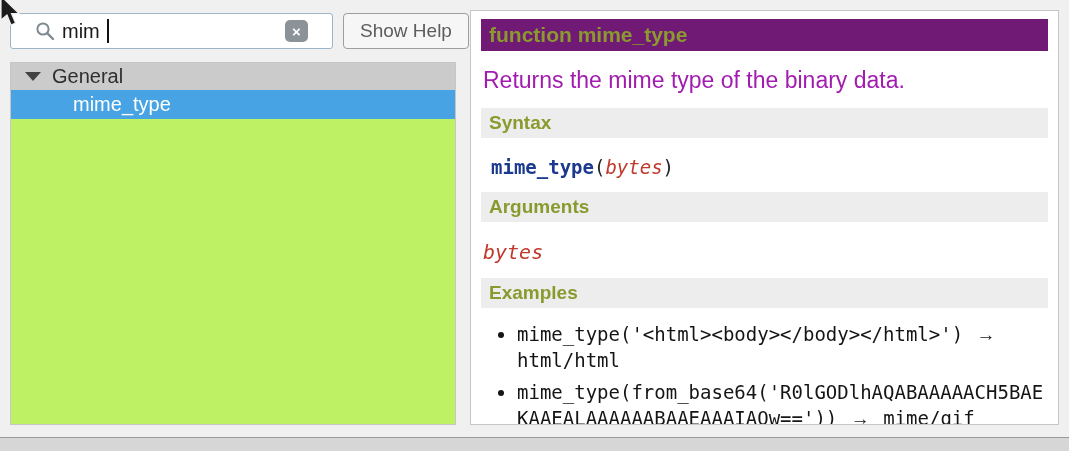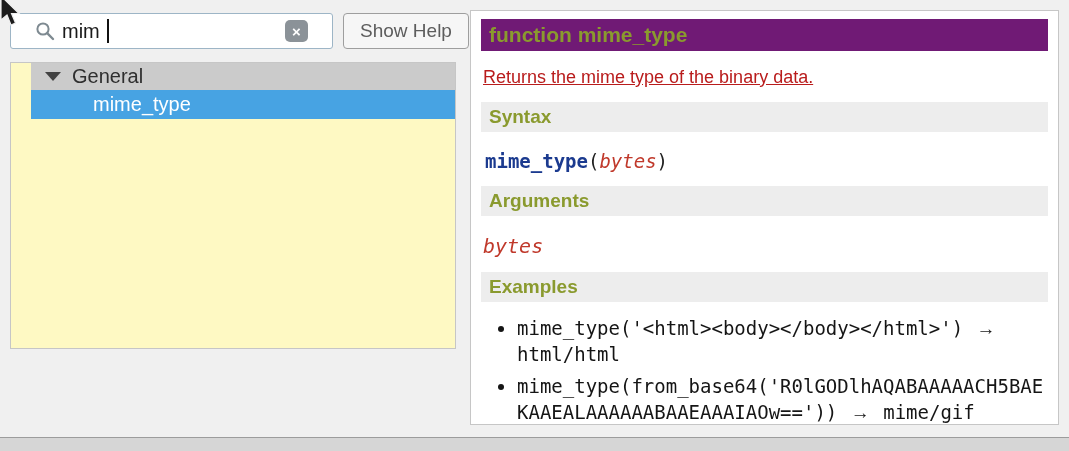--- a/index.html
+++ b/index.html
@@ -22,43 +22,43 @@
     background:#8b9298;color:#fff;display:flex;align-items:center;justify-content:center;
     font-size:15px;font-weight:bold;line-height:1;cursor:pointer;flex:0 0 auto;
   }
   .show-help{
     position:absolute;left:343px;top:13px;width:126px;height:36px;
     font-family:"Liberation Sans", sans-serif;font-size:19px;color:#5d5d5d;
     background:#f6f6f6;border:1px solid #9e9e9e;border-radius:4px;cursor:pointer;
   }
   
   .tree-panel{
-    position:absolute;left:10px;top:62px;width:446px;height:287px;
-    background:#fef9c3;border:1px solid #c6c6c6;box-sizing:border-box;overflow:hidden;padding-left:20px;
+    position:absolute;left:10px;top:62px;width:446px;height:363px;
+    background:#bef264;border:1px solid #c6c6c6;box-sizing:border-box;overflow:hidden;
   }
   .tree-group{
     height:27px;background:#cbcbcb;color:#2f2f2f;
     display:flex;align-items:center;gap:11px;padding-left:14px;
     font-size:20px;cursor:pointer;
   }
   .tri{width:0;height:0;border-left:8px solid transparent;border-right:8px solid transparent;border-top:9px solid #424242;}
   .tree-item{
     height:29px;display:flex;align-items:center;padding-left:62px;
     font-size:20px;color:#ffffff;background:#47a3e3;cursor:pointer;
   }
   
   .help-panel{
     position:absolute;left:470px;top:10px;width:589px;height:415px;
     background:#ffffff;border:1px solid #c6c6c6;box-sizing:border-box;
     padding:8px 10px;overflow:hidden;
   }
   .help-title{background:#701a75;color:#8a9a2e;font-size:21px;font-weight:bold;padding:4px 8px;}
-  .desc{font-size:18px;color:#b91c1c;margin:16px 0 14px 2px;text-decoration:underline;}
+  .desc{font-size:23px;color:#a21caf;margin:16px 0 14px 2px;}
   .section-h{background:#ededed;color:#8a9a2e;font-size:19px;font-weight:bold;padding:4px 8px;margin-top:14px;}
-  .code-line{margin:18px 0 4px 4px;font-family:"DejaVu Sans Mono", monospace;font-size:19px;color:#222;}
+  .code-line{margin:18px 0 4px 10px;font-family:"DejaVu Sans Mono", monospace;font-size:19px;color:#222;}
   .fn{color:#1b3a8f;font-weight:bold;}
   .paren{color:#222;}
   .arg{color:#c0392b;font-style:italic;font-family:"DejaVu Sans Mono", monospace;}
   .arg-big{font-size:20px;}
   .arg-row{margin:18px 2px 6px 2px;display:flex;align-items:baseline;gap:20px;}
   .arg-desc{font-size:19px;color:#151515;}
   ul.examples{margin:14px 0 0 0;padding-left:36px;}
   ul.examples li{
     font-family:"DejaVu Sans Mono", monospace;font-size:19px;line-height:1.35;
     color:#151515;margin-bottom:7px;overflow-wrap:anywhere;

